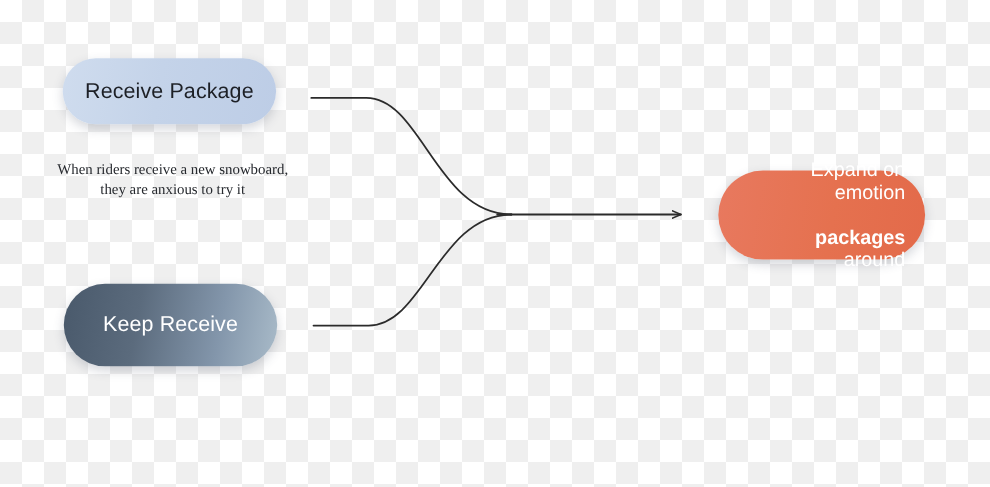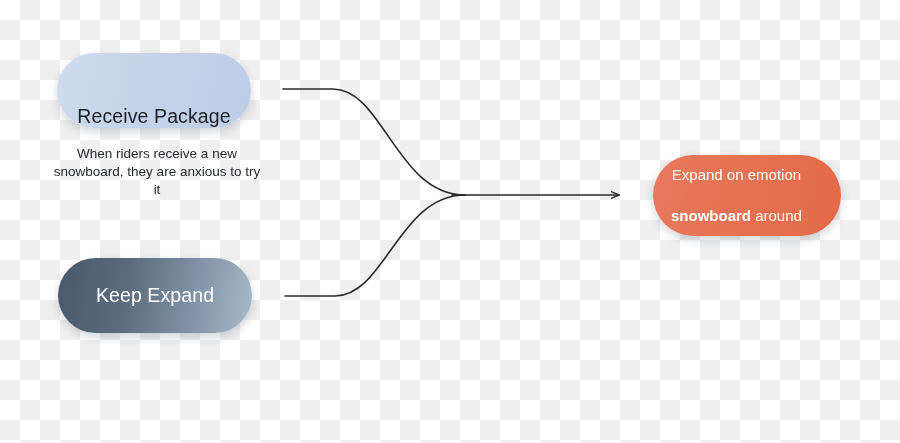--- a/index.html
+++ b/index.html
@@ -31,23 +31,22 @@
     box-sizing: border-box;
     text-align: center;
     box-shadow: 0 4px 10px rgba(60,70,90,0.22);
   }
 
   
   #node-receive {
     left: 57px;
     top: 53px;
     width: 194px;
-    height: 75px;
+    height: 60px;
     background: linear-gradient(100deg, #cfdcee 0%, #c4d3e9 45%, #bdcde6 100%);
-    align-items: flex-end;
   }
   #node-receive .node-label {
     font-size: 19.5px;
     color: #1d2026;
     letter-spacing: 0.1px;
   }
 
   
   #node-keep {
     left: 58px;
@@ -66,36 +65,38 @@
   #node-expand {
     left: 653px;
     top: 155px;
     width: 188px;
     height: 81px;
     padding: 0 18px;
     background: linear-gradient(100deg, #e8795f 0%, #e5714f 55%, #e36a4a 100%);
     justify-content: flex-start;
   }
   #node-expand .node-multiline {
-    font-size: 15px;
+    font-size: 18px;
     line-height: 20.5px;
     color: #ffffff;
-    text-align: center;
+    text-align: right;
+    margin-left: 16px;
   }
   #node-expand .em {
     font-weight: bold;
   }
 
   
   .caption {
     position: absolute;
     font-size: 13.5px;
     line-height: 18px;
     color: #26292e;
     text-align: center;
+    font-family: Liberation Serif, serif;
   }
   #caption-receive {
     left: 50px;
     top: 145px;
     width: 214px;
   }
   #caption-keep {
     left: 44px;
     top: 351px;
     width: 226px;
@@ -128,25 +129,25 @@
     <path d="M452,195 L619,195" fill="none" stroke="#2b2b2b" stroke-width="1.6" stroke-linecap="round" marker-end="url(#arrowhead)"></path>
   </svg>
 
   <div class="node" id="node-receive">
     <span class="node-label">Receive Package</span>
   </div>
 
   <div class="caption" id="caption-receive">When riders receive a new snowboard, they are anxious to try it</div>
 
   <div class="node" id="node-keep">
-    <span class="node-label">Keep Expand</span>
+    <span class="node-label">Keep Receive</span>
   </div>
 
 
   <div class="node" id="node-expand">
     <div class="node-multiline">
       <span>Expand on emotion</span><br>
       <br>
-      <span class="em">snowboard</span><span> around</span>
+      <span class="em">packages</span><span> around</span>
     </div>
   </div>
 
 </div>
 
 </body></html>

